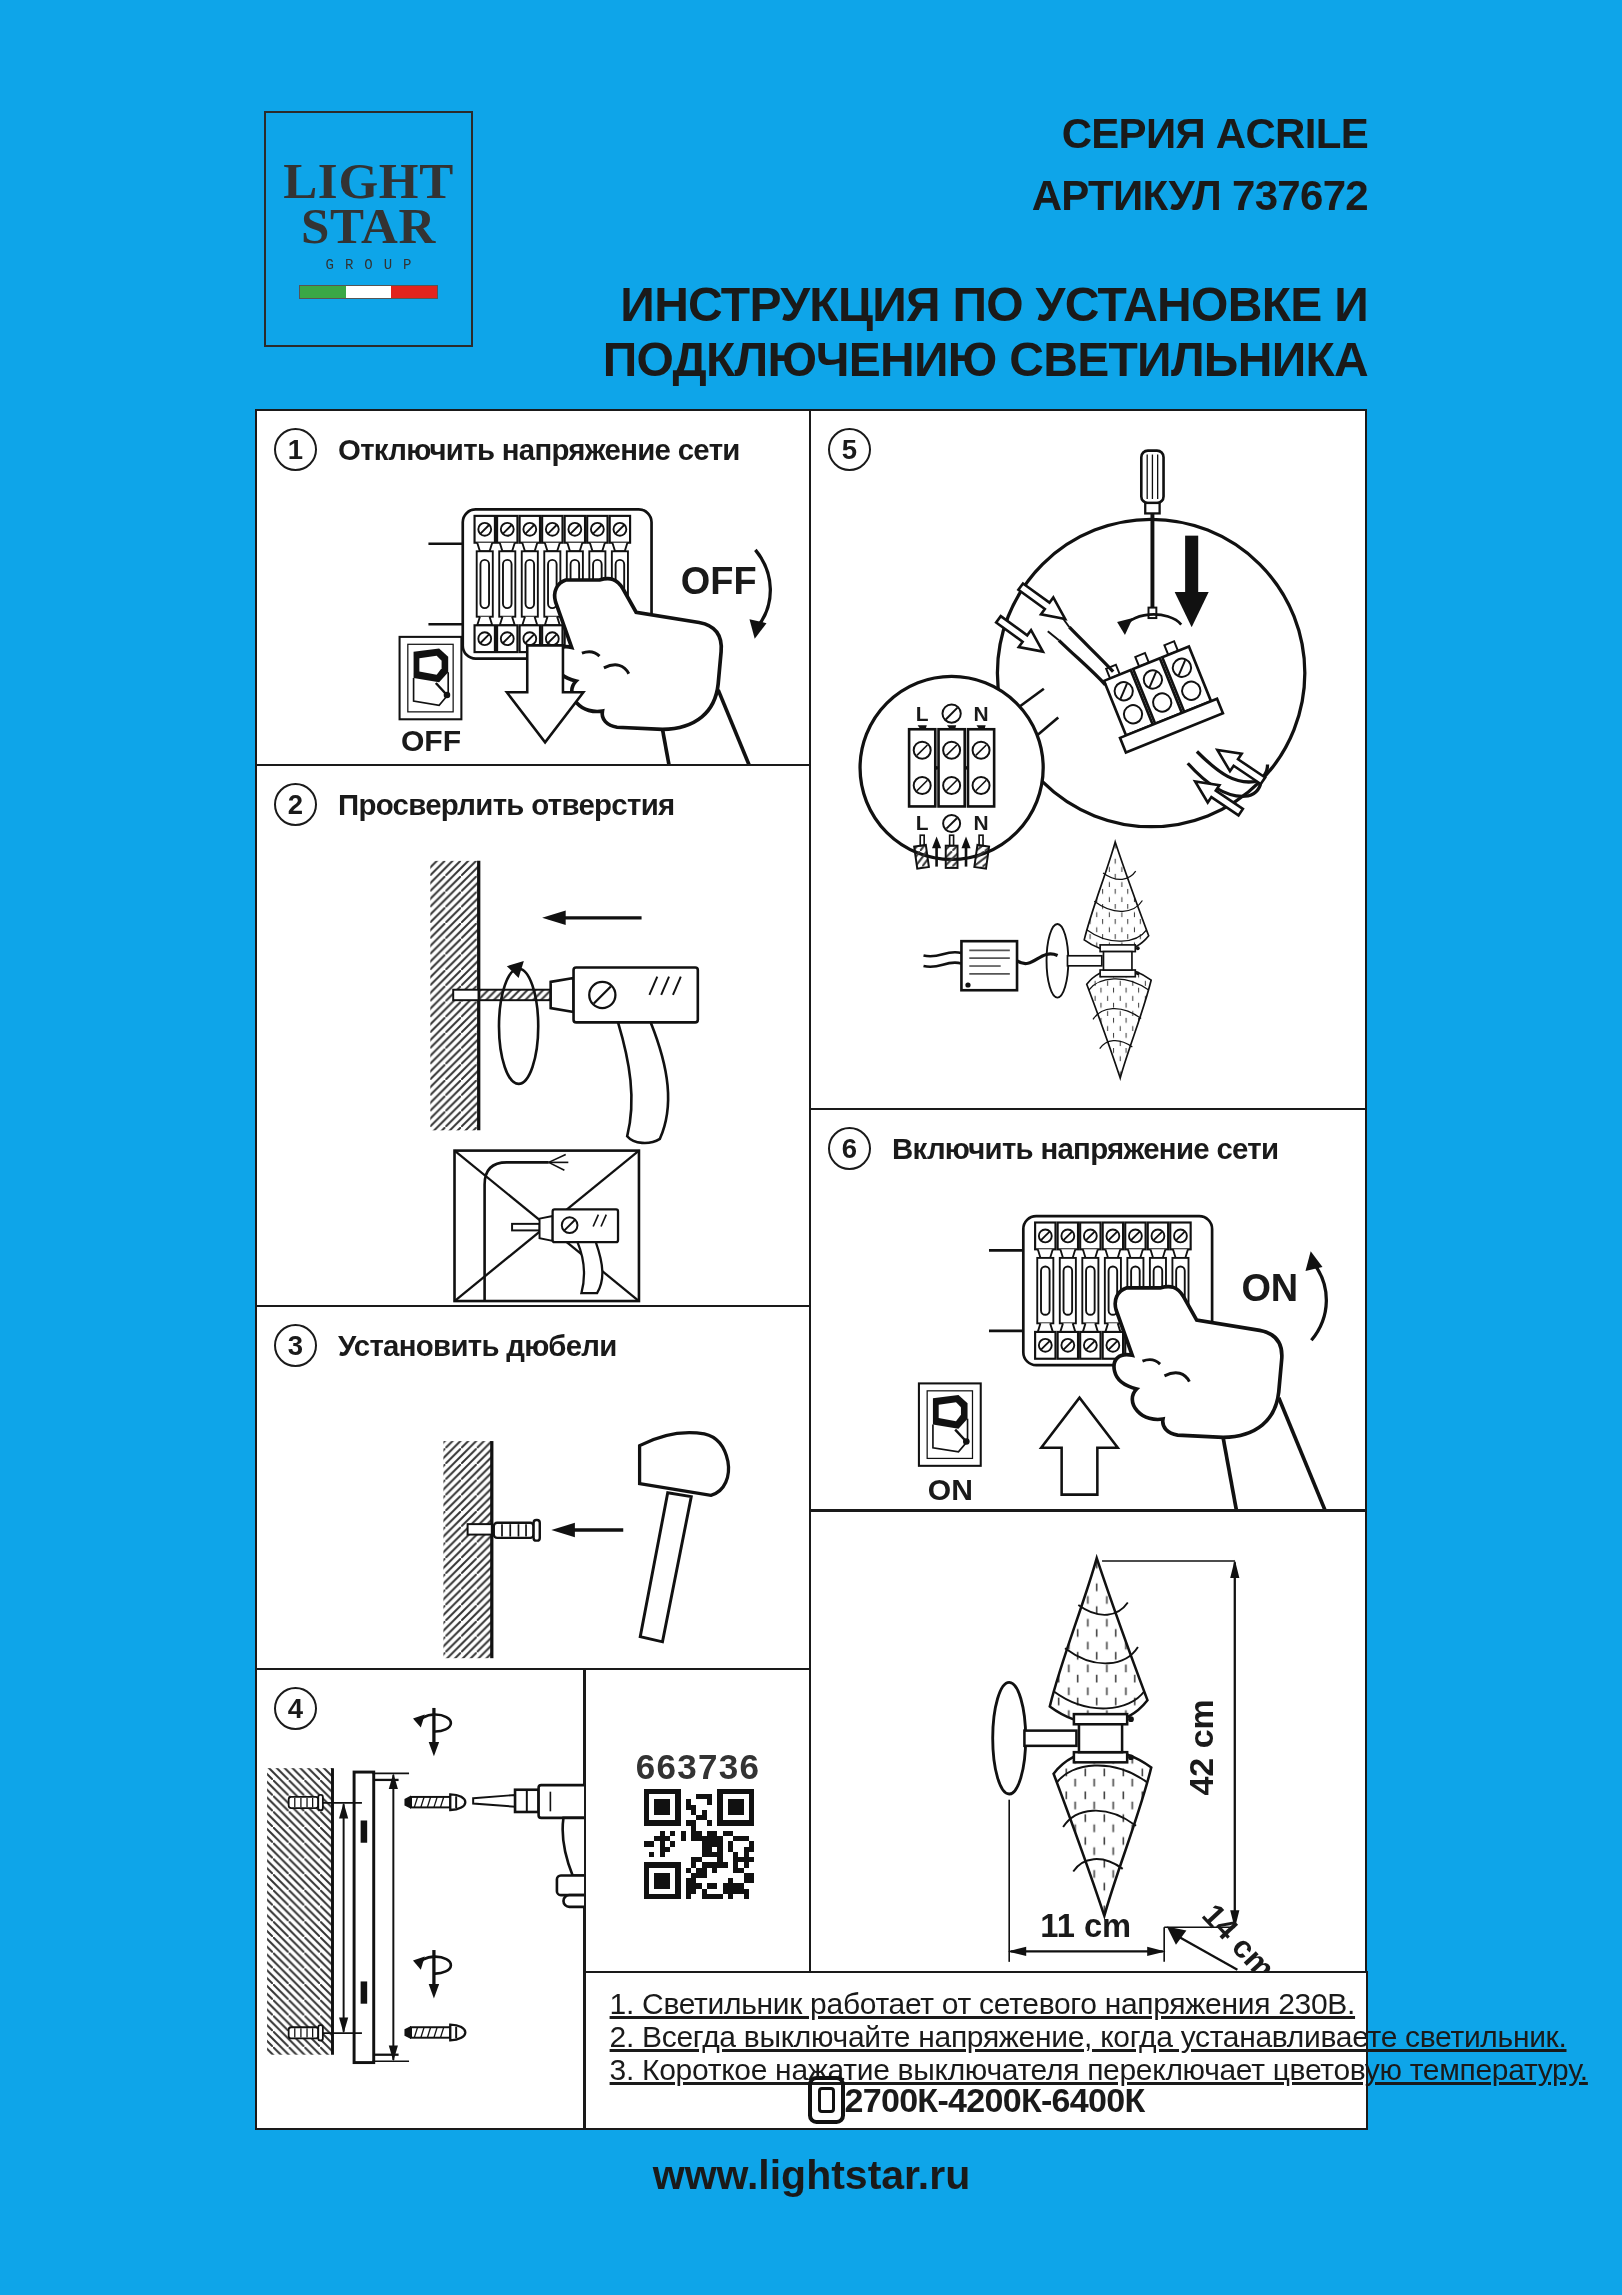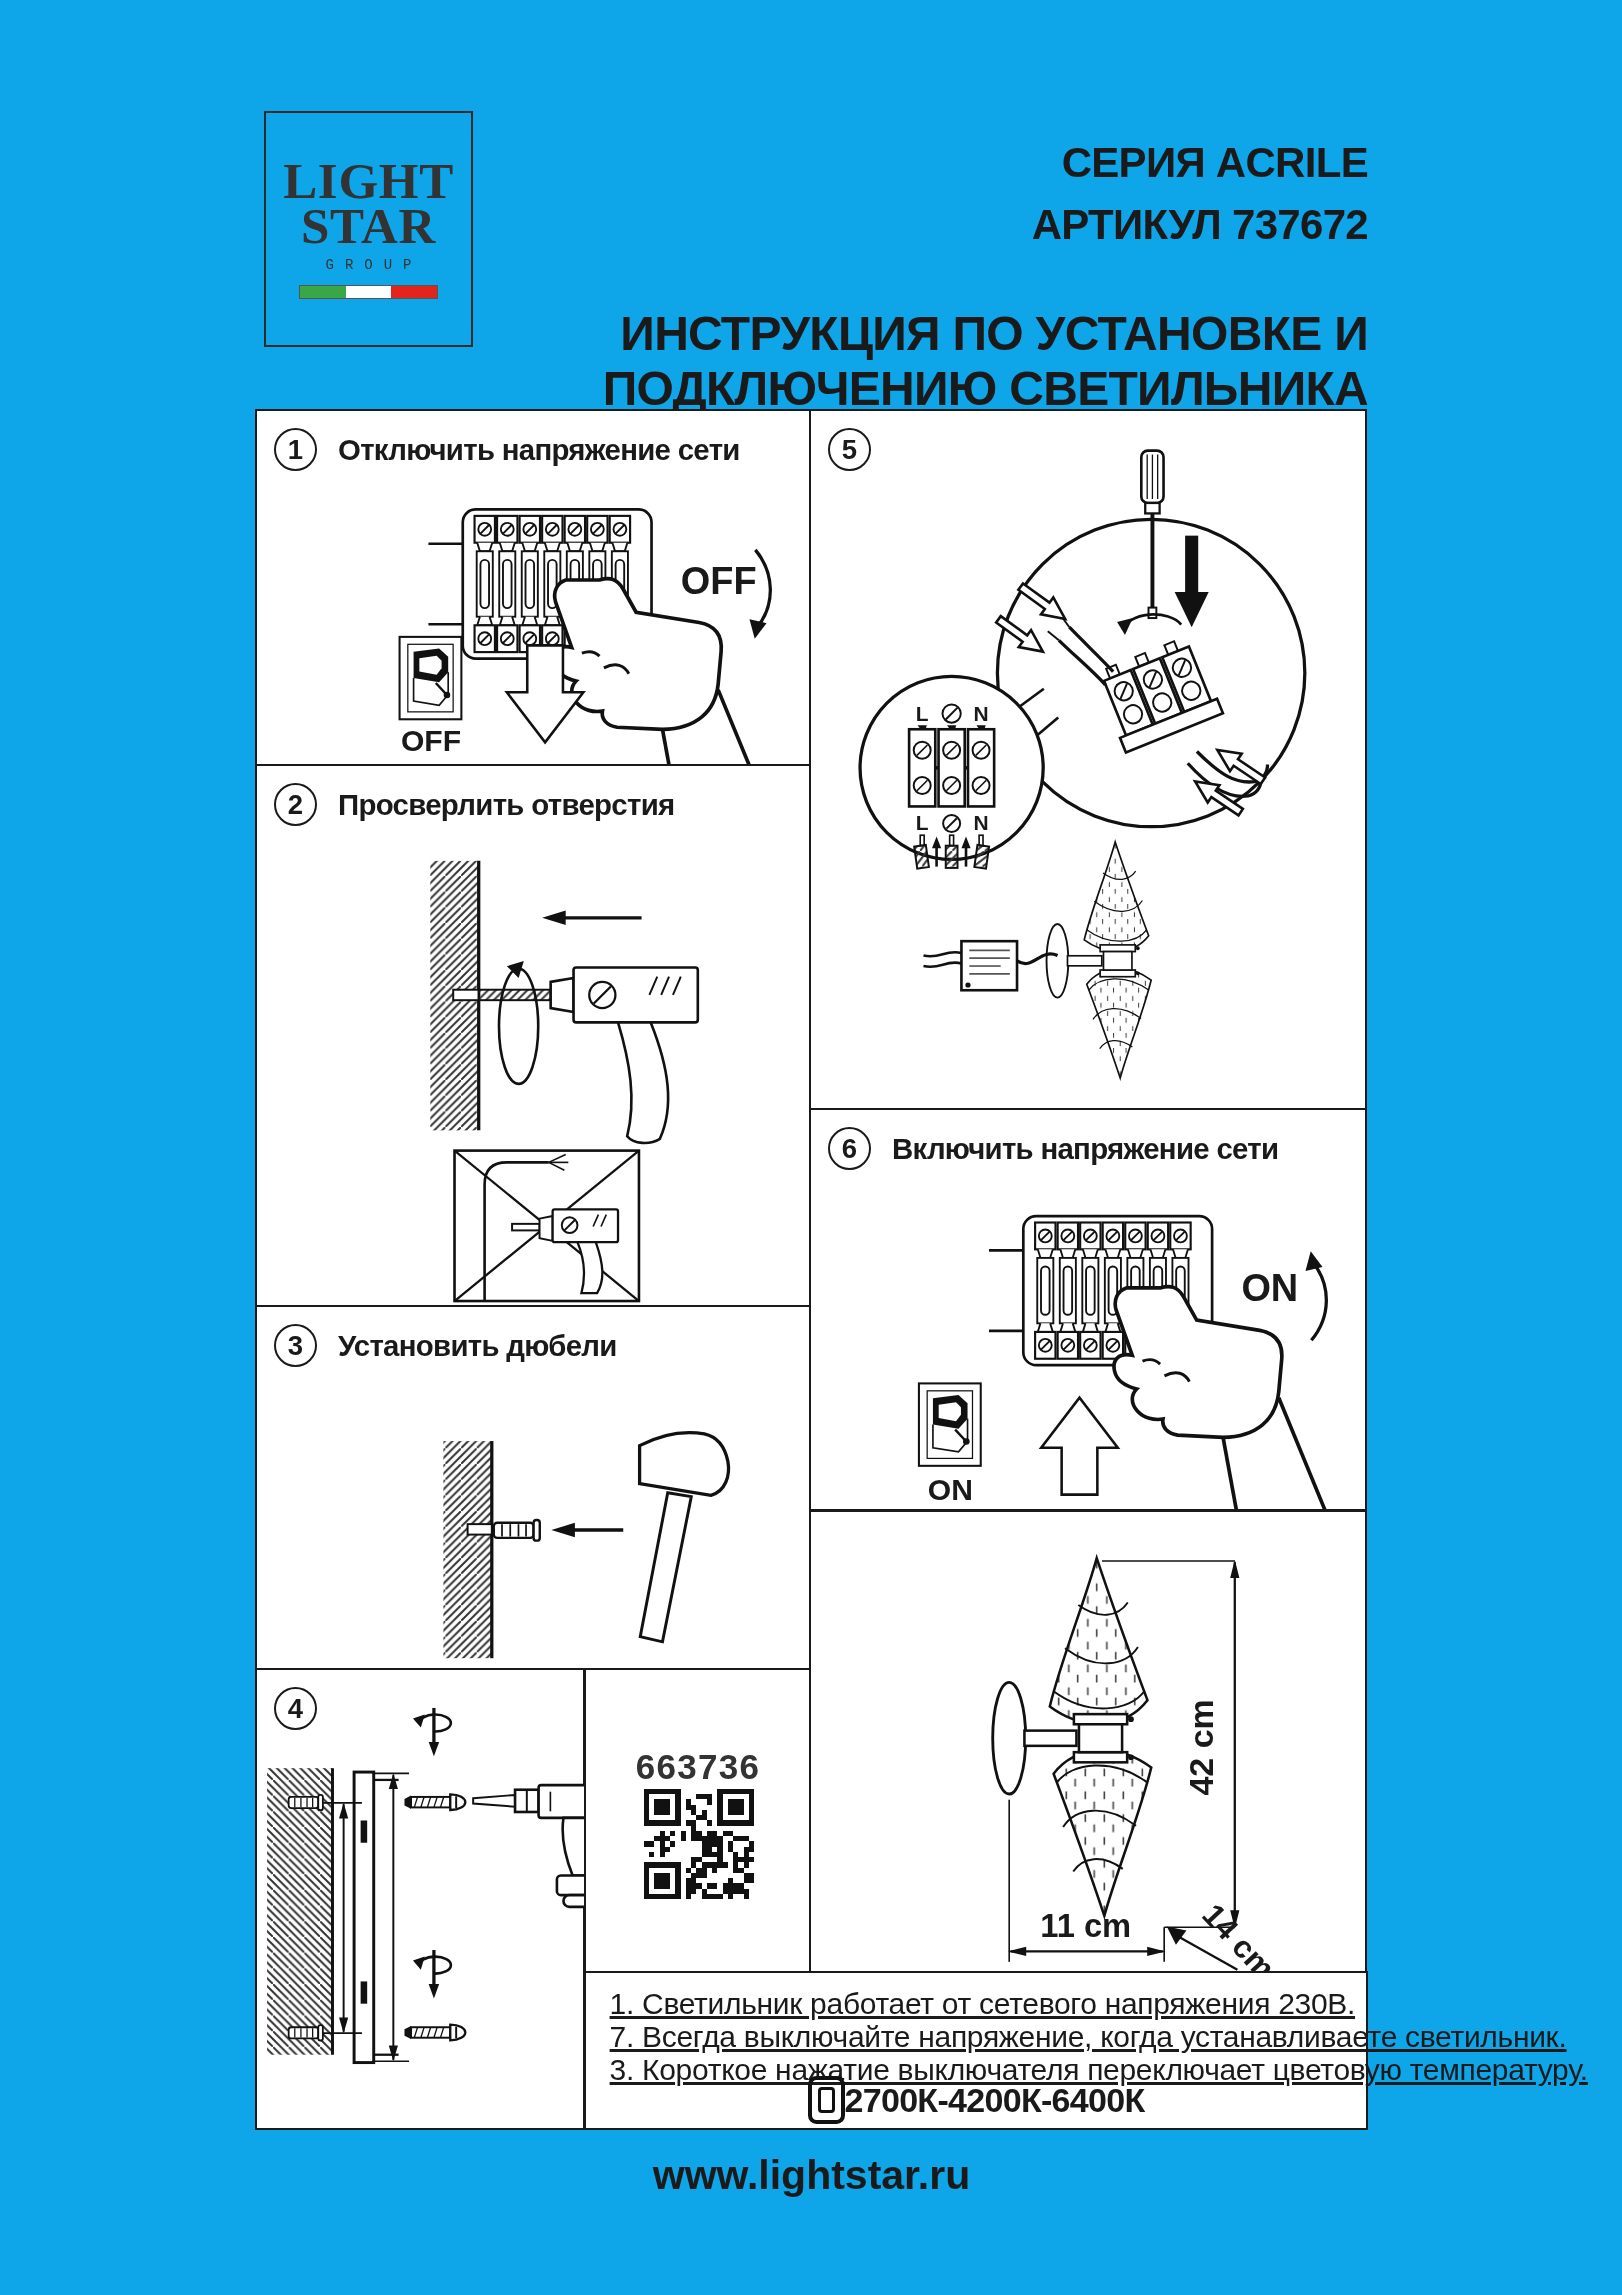--- a/index.html
+++ b/index.html
@@ -9,21 +9,21 @@
   svg text{font-family:"Liberation Sans",sans-serif;fill:#1a1a1a;}
   
   .logo-box{position:absolute;left:264px;top:111px;width:209px;height:236px;
             border:2.6px solid #2b2b2b;box-sizing:border-box;display:flex;flex-direction:column;
             align-items:center;justify-content:center;}
   .logo-word{font-family:"Liberation Serif",serif;font-weight:bold;font-size:51px;
              line-height:0.88;letter-spacing:0.7px;color:#333;}
   .logo-group{font-size:14px;letter-spacing:11px;margin-top:7.9px;text-indent:11px;color:#333;font-family:Liberation Mono, monospace;}
   .logo-flag{display:flex;width:139px;height:14.4px;margin-top:11.8px;border:1.3px solid #555;box-sizing:border-box;}
   .logo-flag div{flex:1;}
-  .head-titles{position:absolute;right:255px;top:110px;text-align:right;margin-top:29px;}
+  .head-titles{position:absolute;right:255px;top:110px;text-align:right;}
   .head-series{font-size:42px;font-weight:bold;letter-spacing:-0.7px;}
   .head-article{font-size:42px;font-weight:bold;letter-spacing:-0.7px;margin-top:14.4px;}
   .head-main{font-size:48px;font-weight:bold;letter-spacing:-0.7px;line-height:1.14;margin-top:58px;}
   
   .panel{position:absolute;border:2px solid #1a1a1a;box-sizing:border-box;background:#fff;}
   .panel > svg{position:absolute;left:0;top:0;}
   .step-head{position:absolute;left:17px;top:17px;display:flex;align-items:center;gap:21px;z-index:3;}
   .num{width:43px;height:43px;border:2.6px solid #1a1a1a;border-radius:50%;box-sizing:border-box;
        display:flex;align-items:center;justify-content:center;font-size:27.5px;font-weight:bold;background:#fff;}
   .lbl{font-size:29.4px;font-weight:bold;letter-spacing:-0.7px;white-space:nowrap;}
@@ -640,21 +640,21 @@
         <line x1="552" y1="644" x2="652" y2="700" stroke="#111" stroke-width="3.5"></line>
         <polygon points="544,634 574,640 558,662" fill="#111"></polygon>
         <text x="642" y="668" font-size="48" font-weight="bold" text-anchor="middle" transform="rotate(47 642 668)">14 cm</text>
       </g>
     </svg>
   </div>
 
   <div class="panel" style="left:584px;top:1971px;width:784px;height:159px;">
     <div class="notes-inner">
       <div class="note-line">1. Светильник работает от сетевого напряжения 230В.</div>
-      <div class="note-line">7. Всегда выключайте напряжение, когда устанавливаете светильник.</div>
+      <div class="note-line">2. Всегда выключайте напряжение, когда устанавливаете светильник.</div>
       <div class="note-line">3. Короткое нажатие выключателя переключает цветовую температуру.</div>
     </div>
     <div class="k-row">
       <div class="k-icon">
           <div class="k-icon-inner"></div>
         </div>
       <div class="k-text">2700К-4200К-6400К</div>
     </div>
   </div>
 

